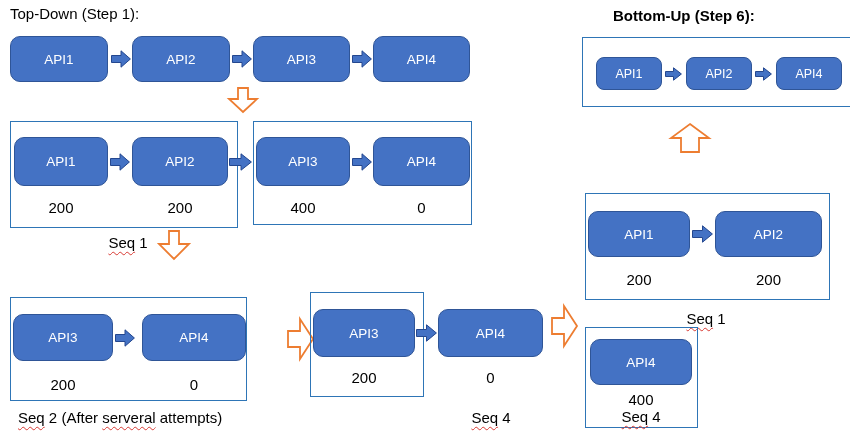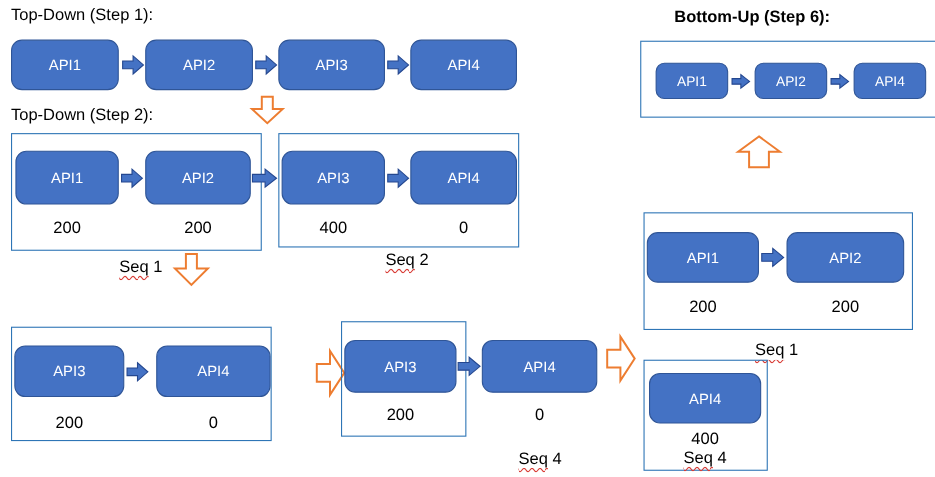--- a/index.html
+++ b/index.html
@@ -46,21 +46,20 @@
   <div class="api-box" style="left:253px;top:36px;width:97px;height:46px;">API3</div>
   <svg class="arrow" style="left:352px;top:50px;" width="20" height="18" viewBox="0 0 20 18">
       <polygon points="0.5,5.5 10,5.5 10,0.8 19.4,9 10,17.2 10,12.5 0.5,12.5" fill="#4472C4" stroke="#24478F" stroke-width="1"></polygon>
     </svg>
   <div class="api-box" style="left:373px;top:36px;width:97px;height:46px;">API4</div>
 
   <svg class="arrow" style="left:228px;top:87px;" width="30" height="26" viewBox="0 0 30 26">
       <polygon points="10,1 20,1 20,12 29,12 15,25 1,12 10,12" fill="#ffffff" stroke="#ED7D31" stroke-width="1.8" stroke-linejoin="miter"></polygon>
     </svg>
 
-  <div class="title" style="left:10px;top:96px;">Top-Down (Step 2):</div>
 
   <div class="frame" style="left:10px;top:121px;width:228px;height:107px;"></div>
   <div class="api-box" style="left:14px;top:137px;width:94px;height:49px;">API1</div>
   <svg class="arrow" style="left:110px;top:153px;" width="20" height="18" viewBox="0 0 20 18">
       <polygon points="0.5,5.5 10,5.5 10,0.8 19.4,9 10,17.2 10,12.5 0.5,12.5" fill="#4472C4" stroke="#24478F" stroke-width="1"></polygon>
     </svg>
   <div class="api-box" style="left:132px;top:137px;width:96px;height:49px;">API2</div>
   <svg class="arrow" style="left:229px;top:153px;" width="23" height="18" viewBox="0 0 23 18">
       <polygon points="0.5,5.5 12,5.5 12,0.8 22.4,9 12,17.2 12,12.5 0.5,12.5" fill="#4472C4" stroke="#24478F" stroke-width="1"></polygon>
     </svg>
@@ -74,30 +73,30 @@
 
   <div class="num" style="left:14px;top:199px;width:94px;">200</div>
   <div class="num" style="left:132px;top:199px;width:96px;">200</div>
   <div class="num" style="left:256px;top:199px;width:94px;">400</div>
   <div class="num" style="left:373px;top:199px;width:97px;">0</div>
 
   <div class="caption" style="left:88px;top:234px;width:80px;"><span class="sq">Seq</span><span> 1</span></div>
   <svg class="arrow" style="left:158px;top:230px;" width="32" height="30" viewBox="0 0 32 30">
       <polygon points="11,1 21,1 21,14 31,14 16,29 1,14 11,14" fill="#ffffff" stroke="#ED7D31" stroke-width="1.8" stroke-linejoin="miter"></polygon>
     </svg>
-  <div class="caption" style="left:325px;top:228px;width:90px;"><span class="sq">Seq</span><span> 2</span></div>
 
   <div class="frame" style="left:10px;top:297px;width:237px;height:104px;"></div>
   <div class="api-box" style="left:13px;top:314px;width:100px;height:47px;">API3</div>
   <svg class="arrow" style="left:115px;top:329px;" width="20" height="18" viewBox="0 0 20 18">
       <polygon points="0.5,5.5 10,5.5 10,0.8 19.4,9 10,17.2 10,12.5 0.5,12.5" fill="#4472C4" stroke="#24478F" stroke-width="1"></polygon>
     </svg>
   <div class="api-box" style="left:142px;top:314px;width:104px;height:47px;">API4</div>
   <div class="num" style="left:13px;top:376px;width:100px;">200</div>
   <div class="num" style="left:142px;top:376px;width:104px;">0</div>
+  <div class="caption left" style="left:18px;top:409px;"><span class="sq">Seq</span><span> 2 (After </span><span class="sq">serveral</span><span> attempts)</span></div>
 
   <svg class="arrow" style="left:287px;top:318px;" width="27" height="42" viewBox="0 0 27 42">
       <polygon points="1,13 13,13 13,1 26,21 13,41 13,29 1,29" fill="#ffffff" stroke="#ED7D31" stroke-width="1.8" stroke-linejoin="miter"></polygon>
     </svg>
 
   <div class="frame" style="left:310px;top:292px;width:114px;height:105px;"></div>
   <div class="api-box" style="left:313px;top:309px;width:102px;height:48px;">API3</div>
   <svg class="arrow" style="left:416px;top:324px;" width="21" height="18" viewBox="0 0 21 18">
       <polygon points="0.5,5.5 10.5,5.5 10.5,0.8 20.4,9 10.5,17.2 10.5,12.5 0.5,12.5" fill="#4472C4" stroke="#24478F" stroke-width="1"></polygon>
     </svg>

